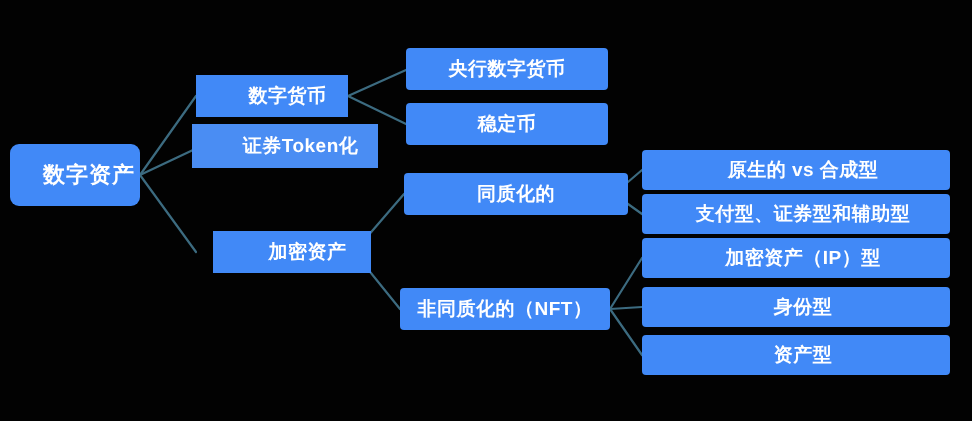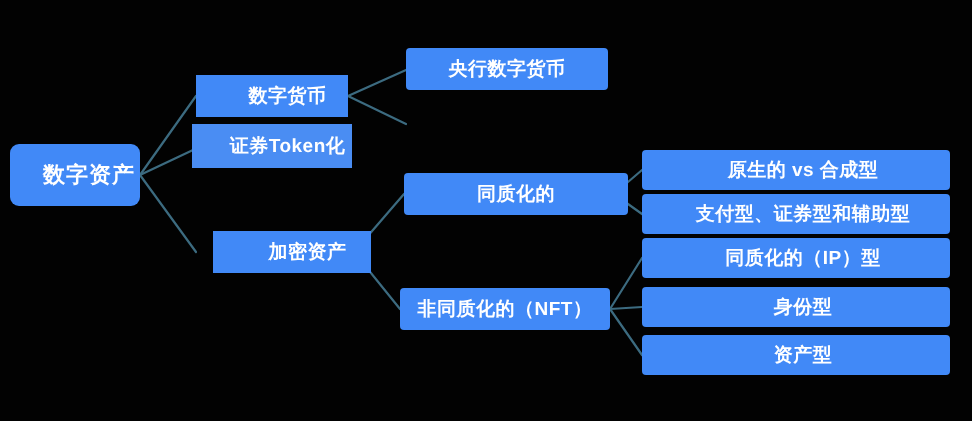--- a/index.html
+++ b/index.html
@@ -100,51 +100,54 @@
   </svg>
 
   <div class="node root" style="left:10px; top:144px; width:130px; height:62px;padding-left:28px;">
     <span>数字资产</span>
   </div>
 
   <div class="node lvl2" style="left:196px; top:75px; width:152px; height:42px;">
     <span>数字货币</span>
   </div>
 
-  <div class="node lvl2 soft" style="left:192px; top:124px; width:160px; height:44px;text-align:right;">
+  <div class="node lvl2 soft" style="left:192px; top:124px; width:186px; height:44px;text-align:right;">
     <span>证券Token化</span>
   </div>
 
   <div class="node lvl2" style="left:213px; top:231px; width:158px; height:42px;">
     <span>加密资产</span>
   </div>
 
   <div class="node lvl3" style="left:406px; top:48px; width:202px; height:42px;">
     <span>央行数字货币</span>
   </div>
 
+  <div class="node lvl3" style="left:406px; top:103px; width:202px; height:42px;">
+    <span>稳定币</span>
+  </div>
 
   <div class="node lvl3" style="left:404px; top:173px; width:224px; height:42px;">
     <span>同质化的</span>
   </div>
 
   <div class="node lvl3" style="left:400px; top:288px; width:210px; height:42px;">
     <span>非同质化的（NFT）</span>
   </div>
 
   <div class="node leaf" style="left:642px; top:150px; width:308px; height:40px;">
     <span>原生的 vs 合成型</span>
   </div>
 
   <div class="node leaf" style="left:642px; top:194px; width:308px; height:40px;">
     <span>支付型、证券型和辅助型</span>
   </div>
 
   <div class="node leaf" style="left:642px; top:238px; width:308px; height:40px;">
-    <span>同质化的（IP）型</span>
+    <span>加密资产（IP）型</span>
   </div>
 
   <div class="node leaf" style="left:642px; top:287px; width:308px; height:40px;">
     <span>身份型</span>
   </div>
 
   <div class="node leaf" style="left:642px; top:335px; width:308px; height:40px;">
     <span>资产型</span>
   </div>
 

